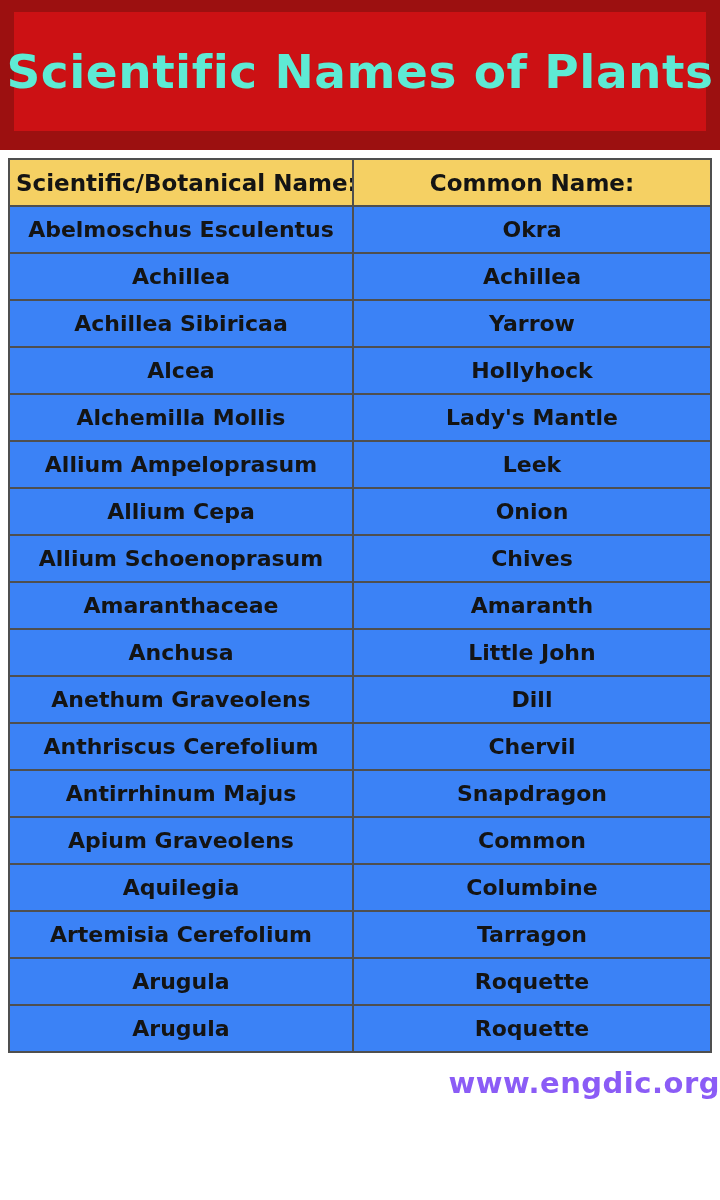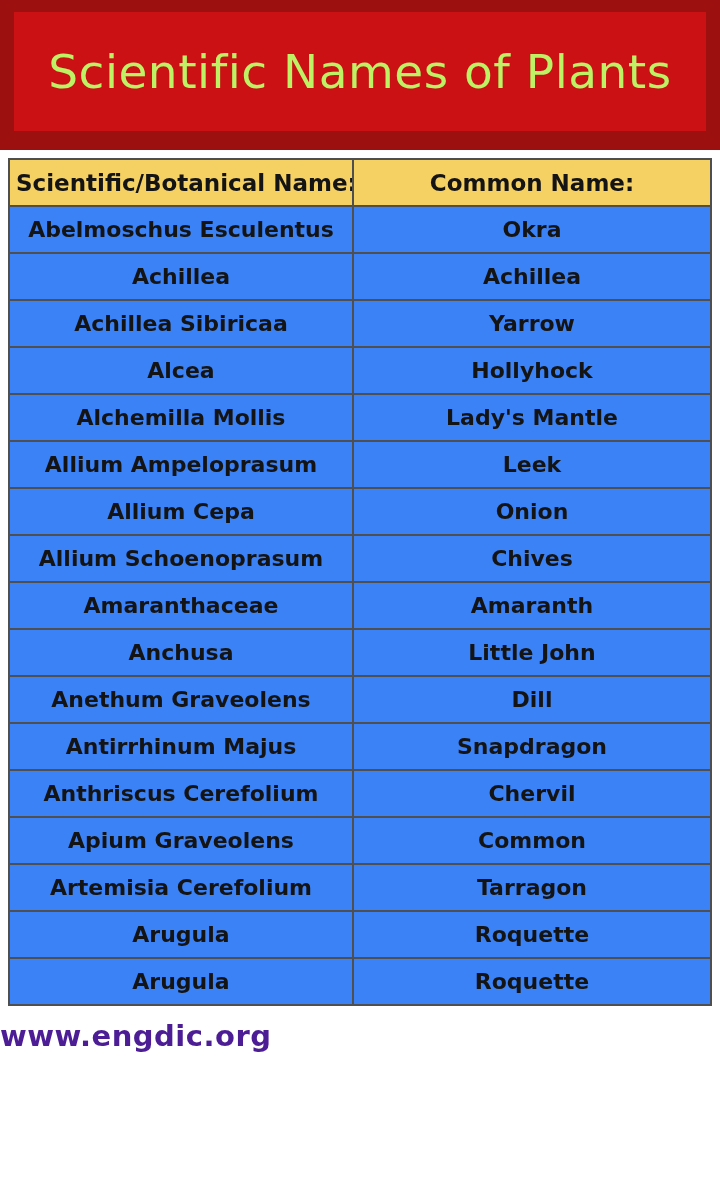--- a/index.html
+++ b/index.html
@@ -26,23 +26,23 @@
   }
   .banner-inner {
     width: 100%;
     height: 100%;
     background: #cc1114;
     display: flex;
     align-items: center;
     justify-content: center;
   }
   .banner-title {
-    color: #bef264;
+    color: #5eead4;
     font-size: 47px;
-    font-weight: normal;
+    font-weight: bold;
     letter-spacing: 0.5px;
     white-space: nowrap;
     margin: 0;
     text-shadow: 0 0 1px rgba(0,0,0,0.15);
   }
   
   table.names-table {
     width: 704px;
     margin: 8px auto 0 auto;
     border-collapse: collapse;
@@ -67,24 +67,24 @@
   table.names-table td {
     background: #3b82f6;
     font-size: 22px;
     font-weight: 600;
   }
   col.col-scientific { width: 49%; }
   col.col-common { width: 51%; }
   
   .footer {
     margin-top: 13px;
-    text-align: left;
+    text-align: right;
     font-size: 29px;
     font-weight: bold;
-    color: #4c1d95;
+    color: #8b5cf6;
     letter-spacing: 0.5px;
   }
 </style>
 </head>
 <body>
 
 <div class="page">
 
   <div class="banner-outer">
     <div class="banner-inner">
@@ -142,30 +142,34 @@
         </tr>
         <tr>
           <td>Anchusa</td>
           <td>Little John</td>
         </tr>
         <tr>
           <td>Anethum Graveolens</td>
           <td>Dill</td>
         </tr>
         <tr>
+          <td>Anthriscus Cerefolium</td>
+          <td>Chervil</td>
+        </tr>
+        <tr>
           <td>Antirrhinum Majus</td>
           <td>Snapdragon</td>
         </tr>
         <tr>
-          <td>Anthriscus Cerefolium</td>
-          <td>Chervil</td>
+          <td>Apium Graveolens</td>
+          <td>Common</td>
         </tr>
         <tr>
-          <td>Apium Graveolens</td>
-          <td>Common</td>
+          <td>Aquilegia</td>
+          <td>Columbine</td>
         </tr>
         <tr>
           <td>Artemisia Cerefolium</td>
           <td>Tarragon</td>
         </tr>
         <tr>
           <td>Arugula</td>
           <td>Roquette</td>
         </tr>
         <tr>

